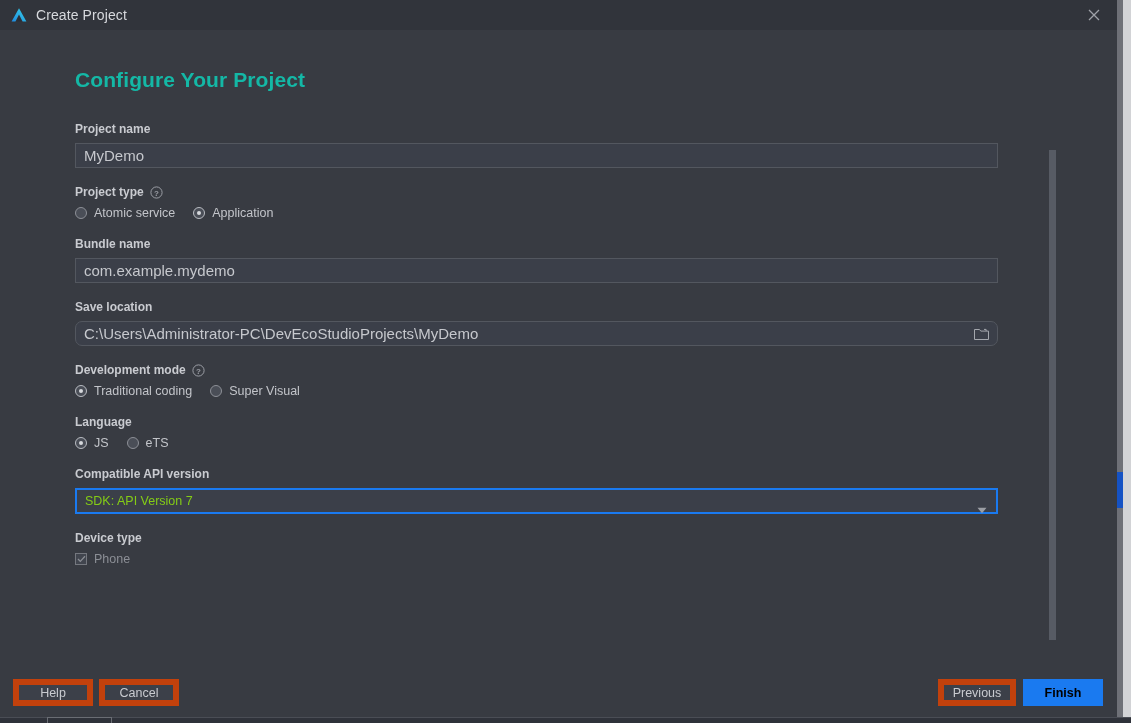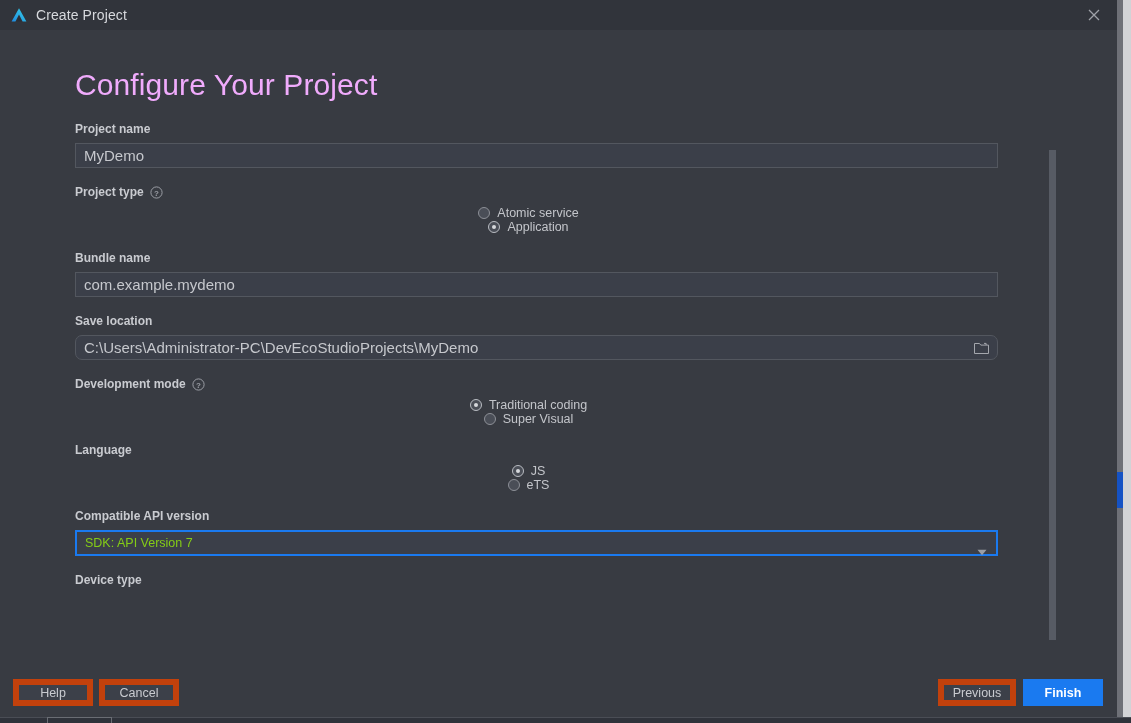--- a/index.html
+++ b/index.html
@@ -43,21 +43,21 @@
   }
   #close-btn svg{display:block;}
 
   
   #dialog-body{
     position:absolute;left:0;top:30px;width:1117px;height:640px;
     background:#383b42;
   }
   #page-title{
     position:absolute;left:75px;top:38px;
-    font-size:30px;font-weight:400;color:#f0abfc;letter-spacing:.1px;
+    font-size:21px;font-weight:700;color:#14b8a6;letter-spacing:.1px;
   }
 
   .form{position:absolute;left:75px;top:92px;width:925px;}
   .field-label{
     font-size:12px;font-weight:bold;color:#c9cbd0;
     margin:0 0 7px 0;display:flex;align-items:center;gap:6px;
   }
   .field-label .help-icon{display:inline-flex;}
   .input{
     box-sizing:border-box;
@@ -67,21 +67,21 @@
     color:#c6c8cd;font-size:15px;
     padding:0 8px;line-height:23px;
     position:relative;
   }
   .input.with-icon{padding-right:24px;border-radius:7px;}
   .input .browse-icon{
     position:absolute;right:7px;top:3px;
   }
   .gap{height:17px;}
 
-  .radio-row{display:flex;align-items:center;gap:0px;flex-direction:column;}
+  .radio-row{display:flex;align-items:center;gap:0px;}
   .radio-opt{display:flex;align-items:center;cursor:default;margin-right:18px;}
   .radio{
     width:12px;height:12px;border-radius:50%;
     border:1px solid #8d9097;background:#4a4e57;
     box-sizing:border-box;margin-right:7px;
     display:flex;align-items:center;justify-content:center;flex:0 0 auto;
   }
   .radio.checked{border-color:#b9bcc2;}
   .radio.checked::after{
     content:"";width:4px;height:4px;border-radius:50%;background:#d6d8dc;
@@ -123,21 +123,21 @@
     background:#3c4049;border:6px solid #c2410c;
     color:#c9cbd0;font-size:12.5px;
     display:flex;align-items:center;justify-content:center;
     cursor:default;
   }
   #btn-help{left:13px;top:9px;width:80px;}
   #btn-cancel{left:99px;top:9px;width:80px;}
   #btn-previous{right:101px;top:9px;width:78px;}
   #btn-finish{
     right:14px;top:9px;width:80px;height:27px;
-    background:#1a7af0;border:1px solid #1a7af0;color:#ffffff;font-weight:bold;
+    background:#1a7af0;border:1px solid #1a7af0;color:#000000;font-weight:bold;
   }
 </style>
 </head>
 <body>
 
 <div id="bg-left-strip"></div>
 <div id="bg-left-accent"></div>
 <div id="bg-top-strip"></div>
 <div id="bg-top-line"></div>
 <div id="bg-right-inner"></div>
@@ -279,20 +279,30 @@
             <path d="M0.5 0.8 L9.5 0.8 L5 6.2 Z" fill="#9b9ea5"></path>
           </svg>
         </span>
       </div>
 
       <div class="gap"></div>
 
       <div class="field-label">
         <span>Device type</span>
       </div>
+      <div class="check-row">
+        <div class="radio-opt">
+          <span class="checkbox">
+            <svg width="9" height="8" viewBox="0 0 9 8">
+              <path d="M1 4 L3.3 6.4 L8 1.2" stroke="#8b8e95" stroke-width="1.3" fill="none"></path>
+            </svg>
+          </span>
+          <span class="check-label">Phone</span>
+        </div>
+      </div>
 
     </div>
 
     <div id="scroll-track"></div>
     <div id="scroll-thumb"></div>
 
   </div>
 
   <div id="footer">
     <div class="btn" id="btn-help">Help</div>

